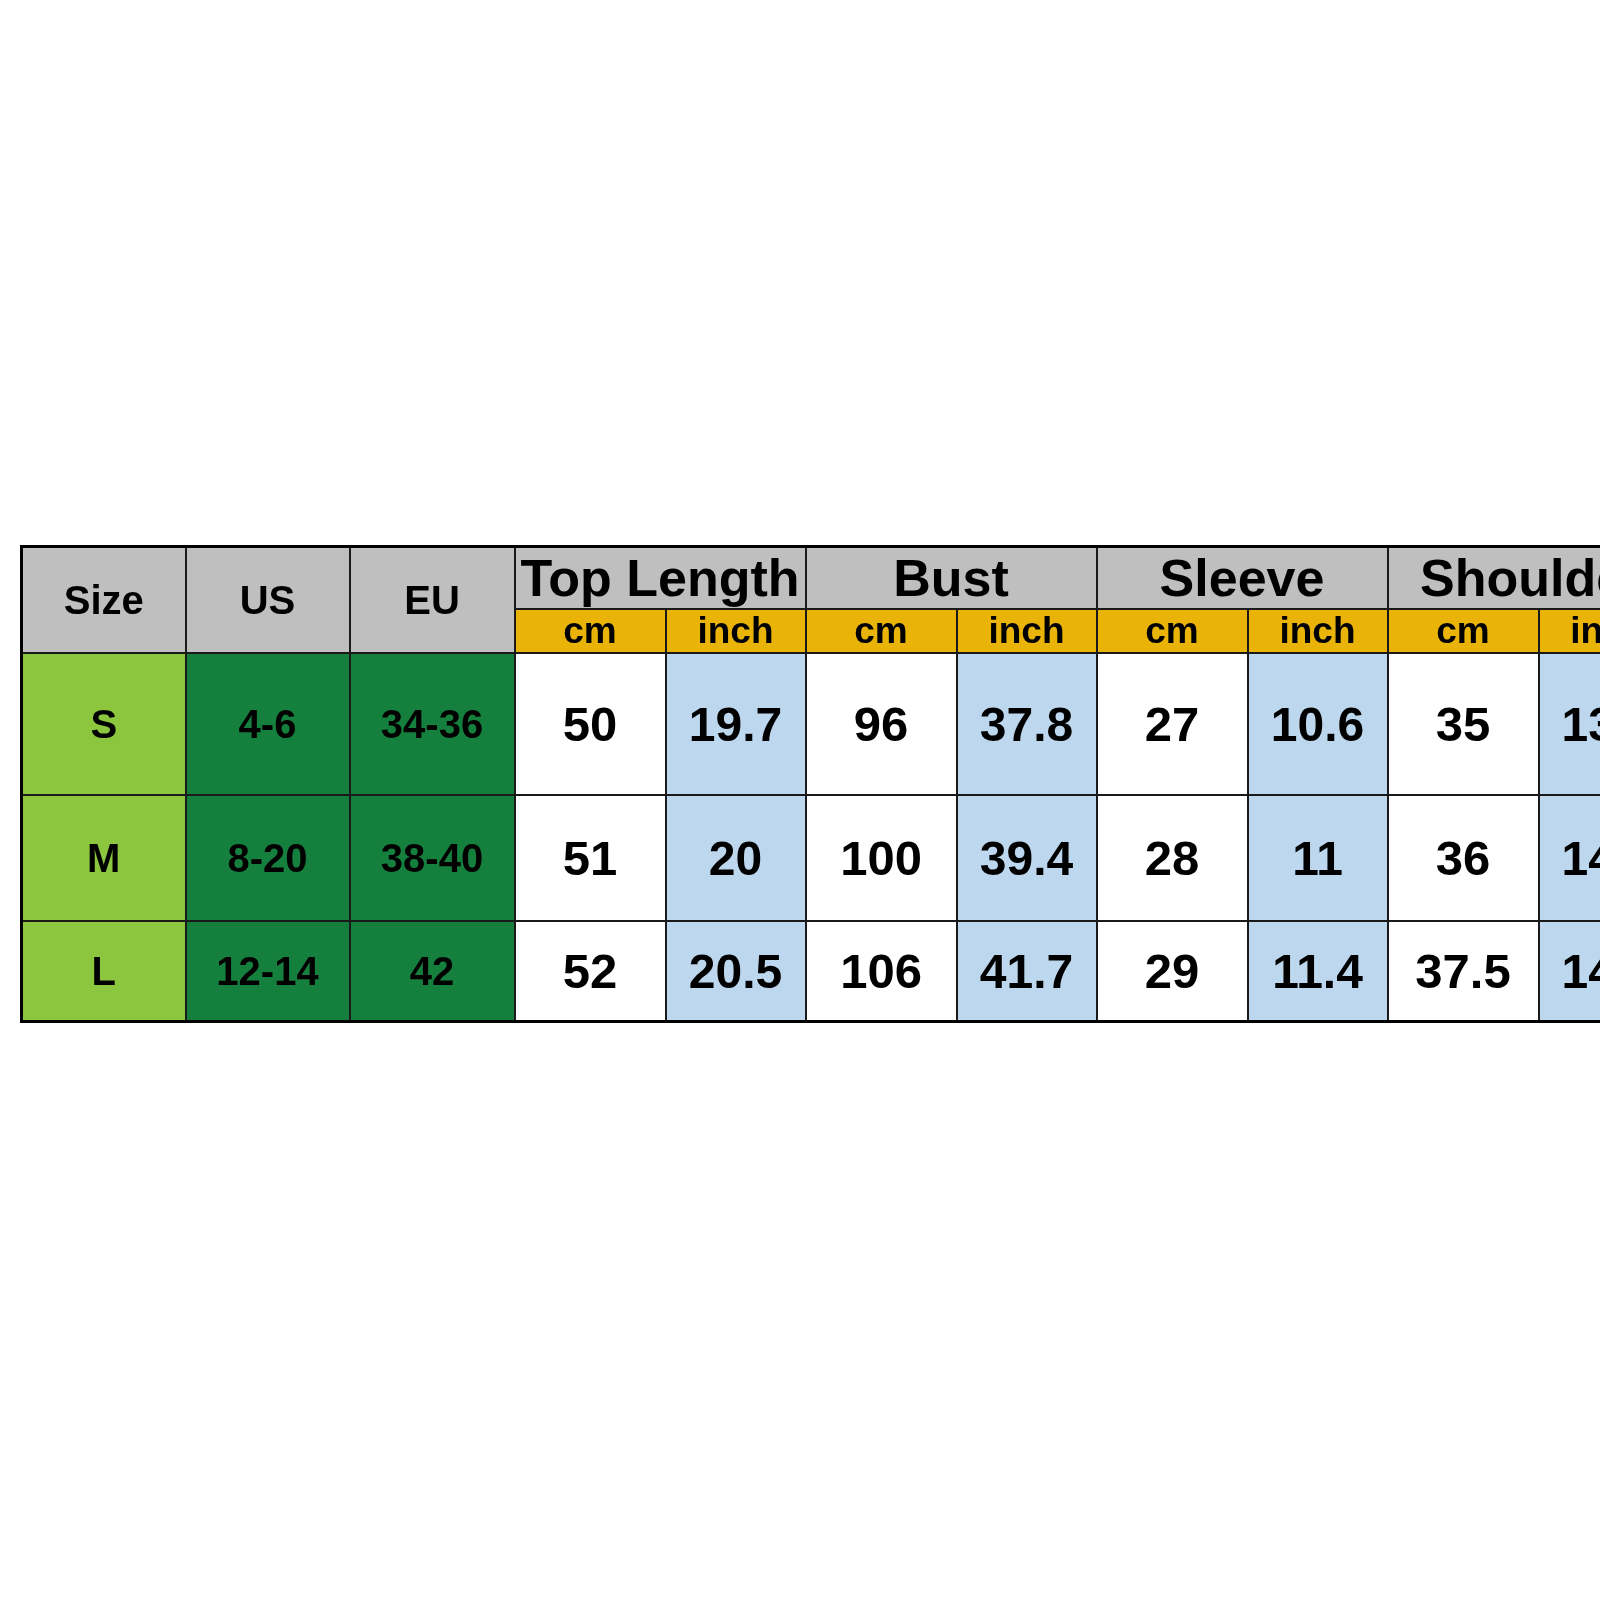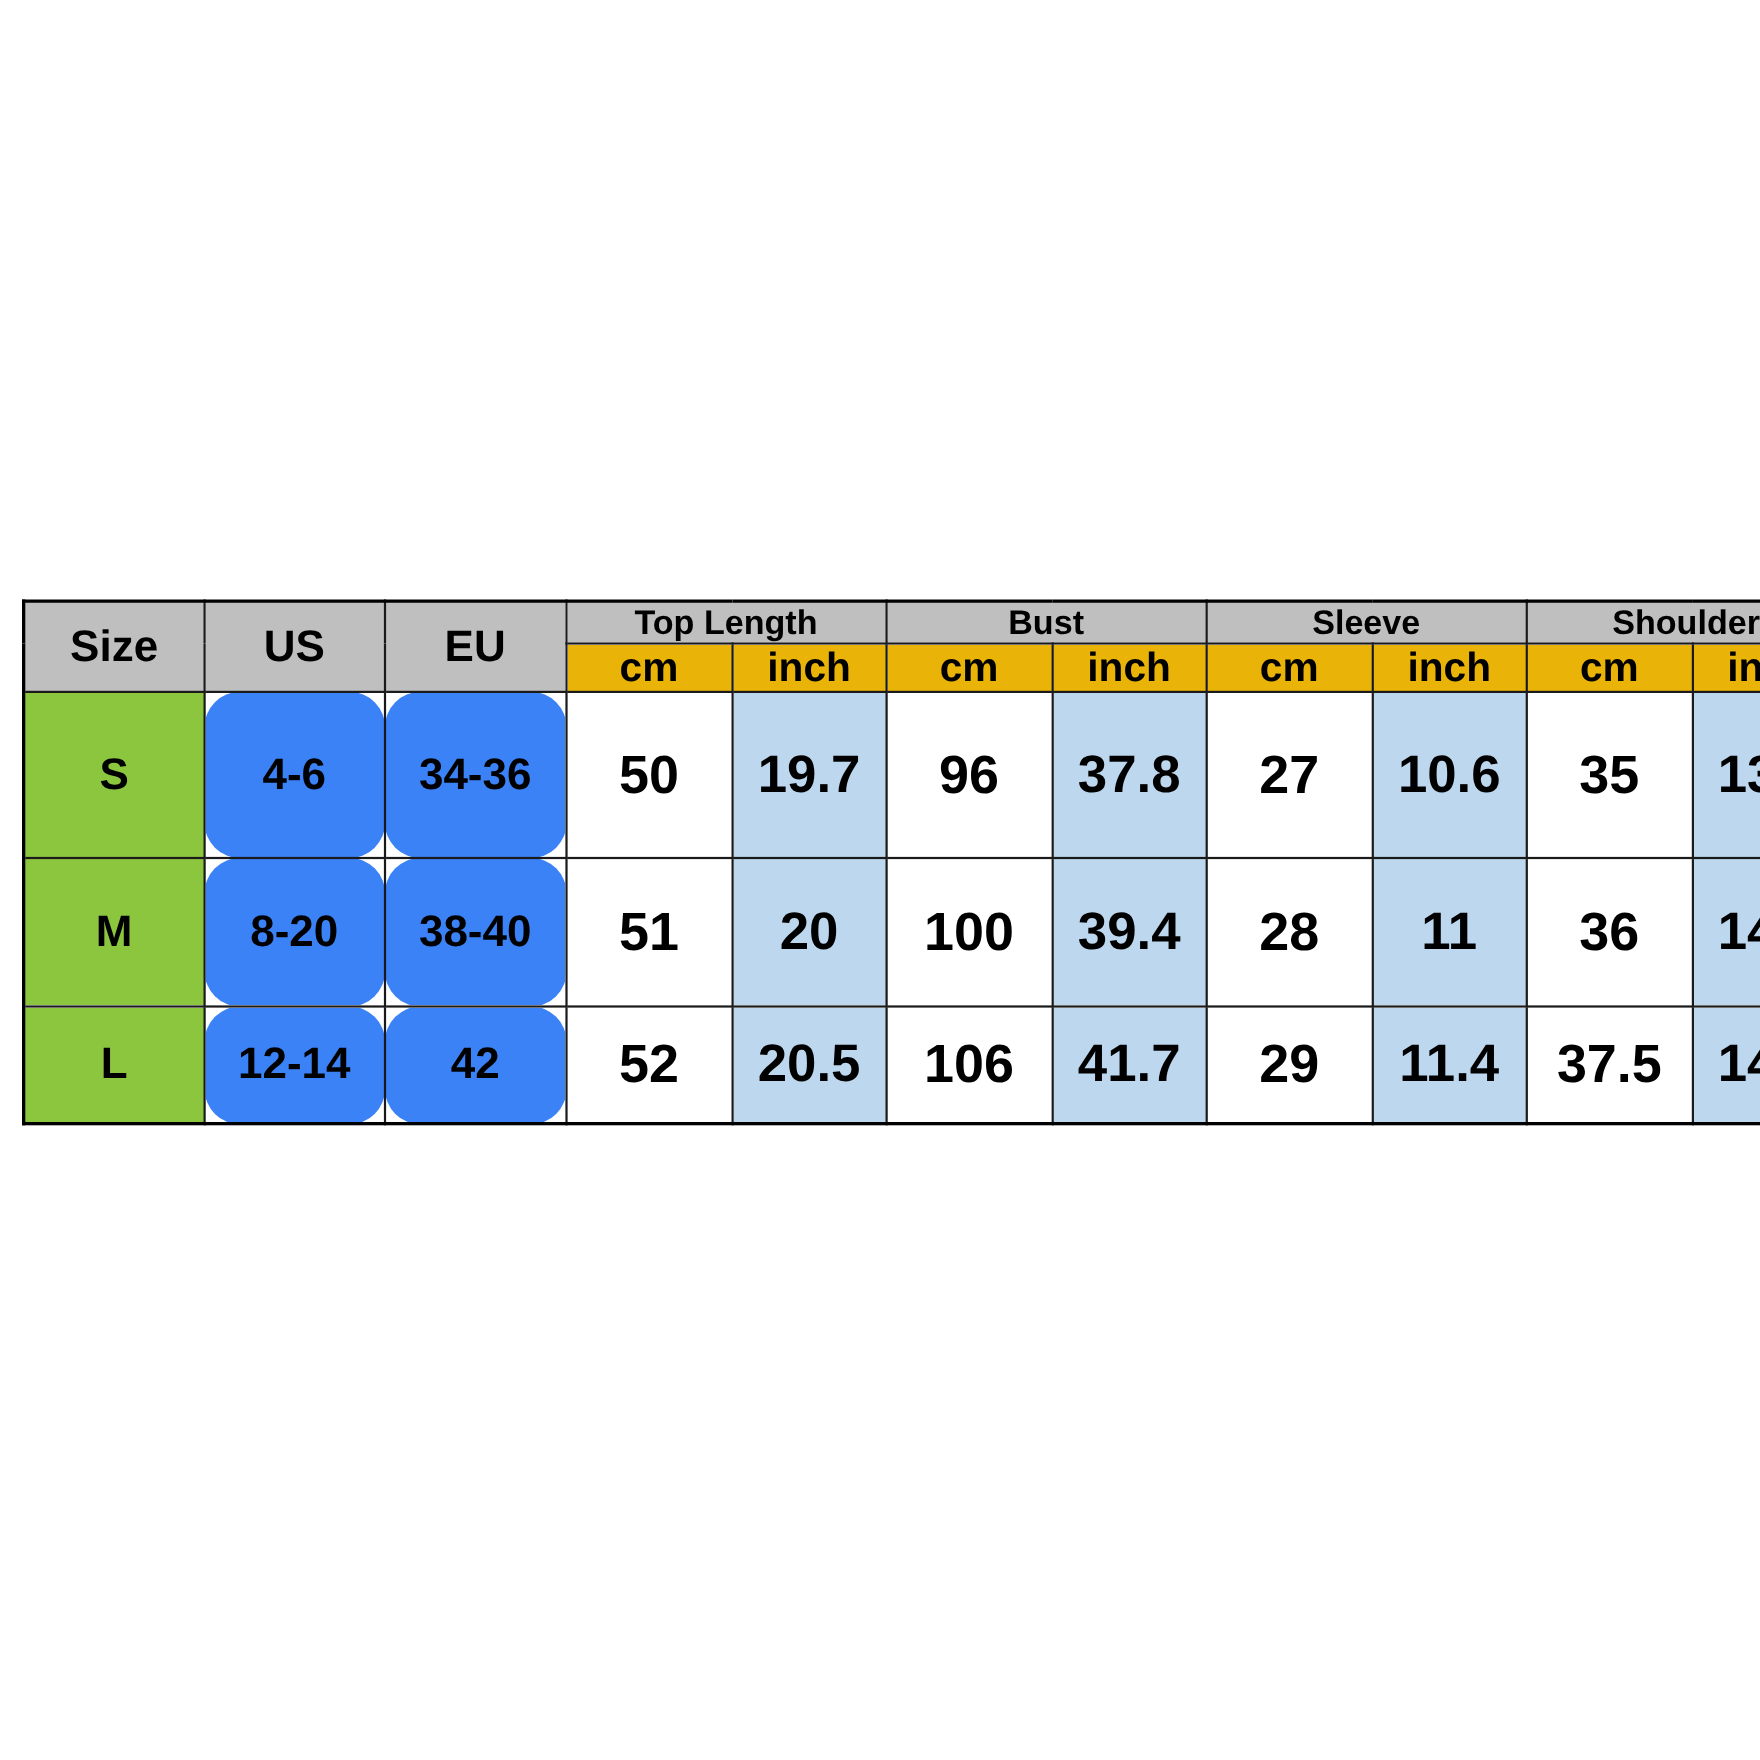--- a/index.html
+++ b/index.html
@@ -43,36 +43,35 @@
     white-space: nowrap;
   }
 
   
   .hdr {
     background: #bfbfbf;
     font-size: 40px;
   }
   .hdr-group {
     background: #bfbfbf;
-    font-size: 31px;
+    font-size: 52px;
   }
   .hdr-unit {
     background: #eab308;
     font-size: 37px;
   }
 
   
   .c-size {
     background: #8cc63f;
     font-size: 40px;
   }
   .c-blue {
-    background: #3b82f6;
+    background: #15803d;
     font-size: 40px;
-    border-radius: 32px;
   }
   .c-white {
     background: #ffffff;
     font-size: 49px;
   }
   .c-lightblue {
     background: #bdd7ee;
     font-size: 48px;
   }
 

